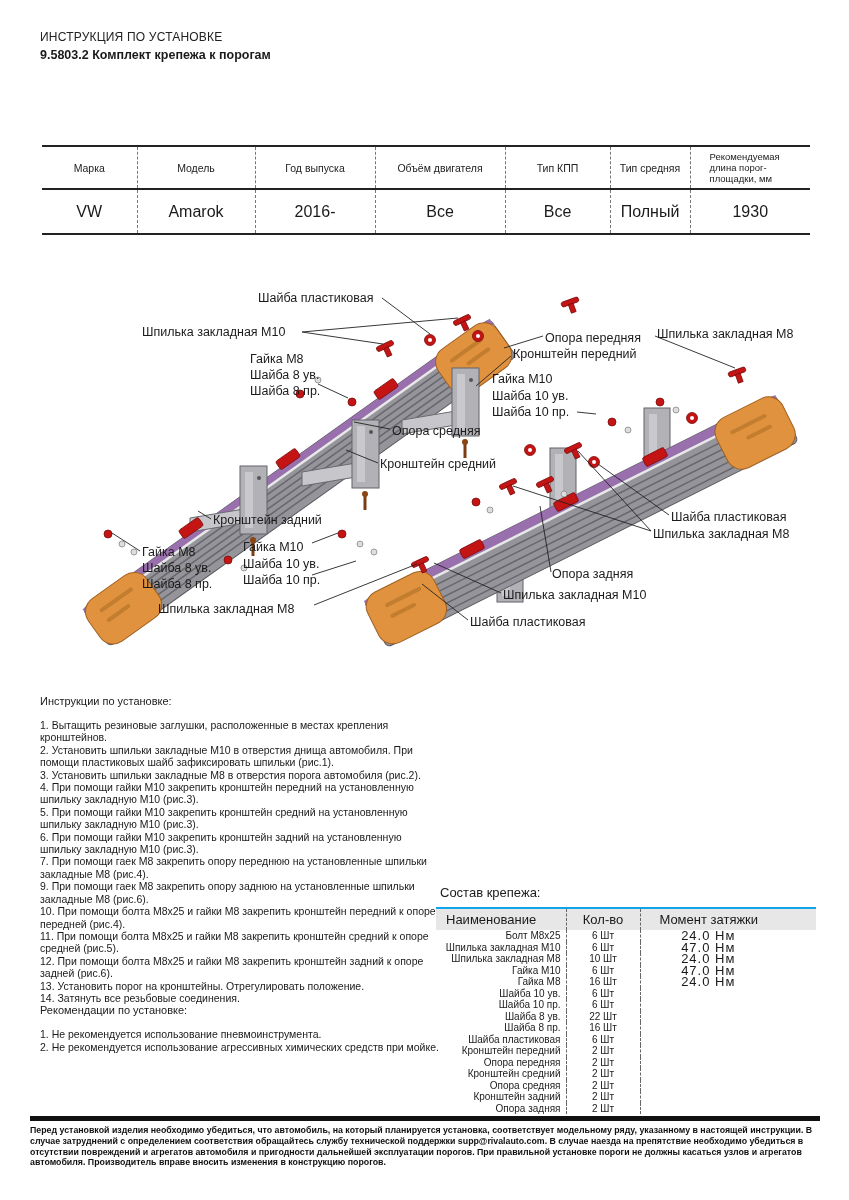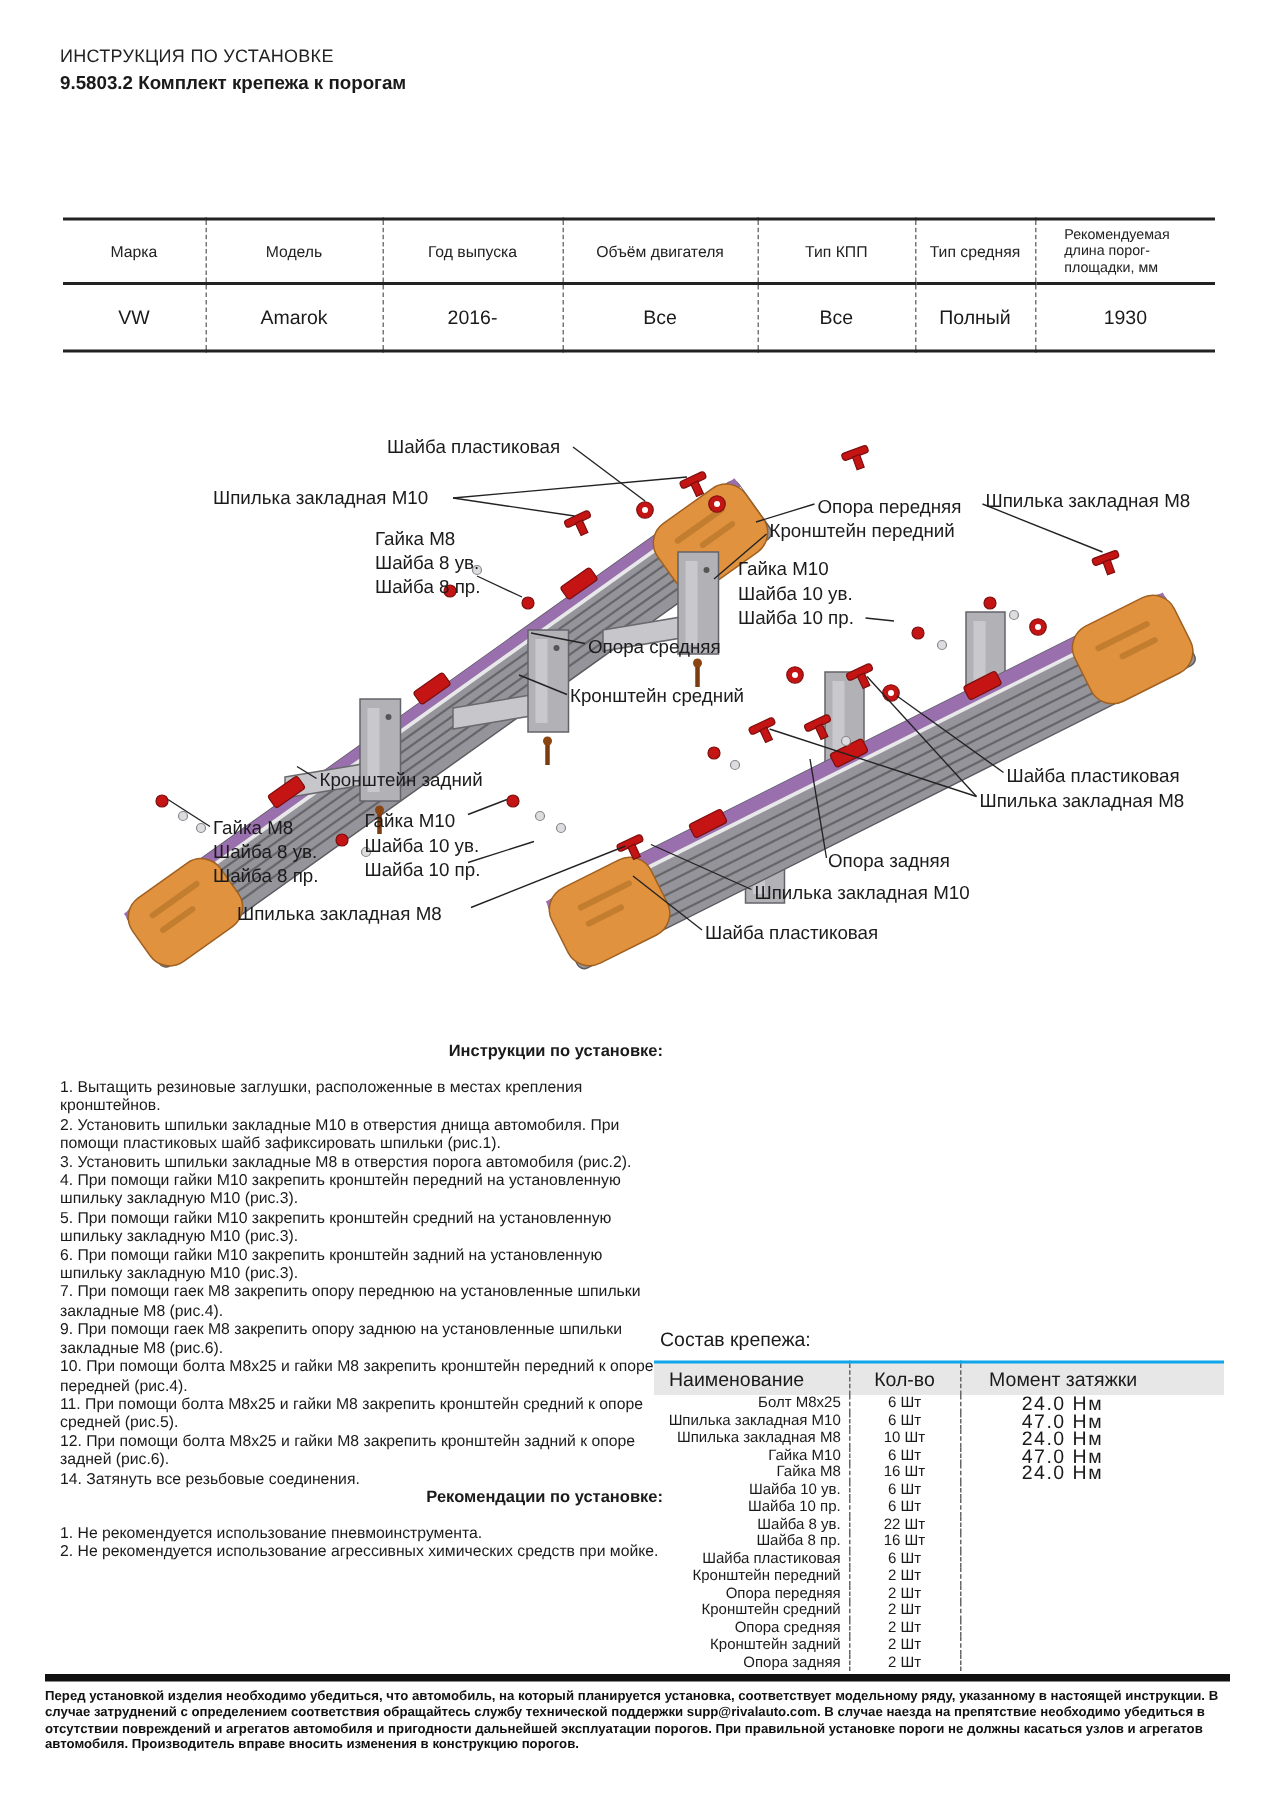--- a/index.html
+++ b/index.html
@@ -15,21 +15,21 @@
   
   #vehicle-table{position:absolute;left:42px;top:145px;width:768px;}
   #vehicle-table table{border-collapse:collapse;width:768px;
     border-top:2px solid #222;border-bottom:2px solid #222;table-layout:fixed;}
   #vehicle-table thead tr{height:43px;}
   #vehicle-table thead tr th{border-bottom:2px solid #222;}
   #vehicle-table tbody tr{height:45px;}
   #vehicle-table th,#vehicle-table td{
     text-align:center;vertical-align:middle;font-weight:normal;padding:0 2px;}
   #vehicle-table th{font-size:10.5px;color:#222;}
-  #vehicle-table td{font-size:13px;}
+  #vehicle-table td{font-size:16px;}
   #vehicle-table th + th, #vehicle-table td + td{border-left:1px dashed #777;}
   #vehicle-table th.small{font-size:9.5px;line-height:11px;text-align:left;padding-left:19px;}
 
   
   #diagram{position:absolute;left:0;top:272px;}
   #diagram text{font-size:12.5px;fill:#1b1b1b;}
   .leader{stroke:#222;stroke-width:0.9;fill:none;}
   .fast-red{fill:#c41414;stroke:#7d0e0e;stroke-width:0.8;}
   .washer-hole{fill:#ffffff;stroke:none;}
   .gray-washer{fill:#dddde0;stroke:#88888c;stroke-width:0.8;}
@@ -39,21 +39,21 @@
   .bolt{stroke:#7a3c10;stroke-width:3;}
   .bolt-head{fill:#8a4512;}
   .board-body{fill:#94949a;stroke:#5b5b60;stroke-width:1;}
   .tread{stroke:#66666b;stroke-width:1.5;}
   .rail-light{fill:#e8e8ea;}
   .cap{stroke:#a06020;stroke-width:1;}
   .cap-slot{fill:#c27d2f;}
 
   
   #instructions{position:absolute;left:40px;top:695px;width:402px;}
-  #instructions h3, #recommendations-h{font-size:11px;font-weight:bold;margin:0 0 12px 0;text-align:right;}
+  #instructions h3, #recommendations-h{font-size:11px;font-weight:normal;margin:0 0 12px 0;}
   .instr-item{font-size:10.5px;line-height:12.4px;}
   #recommendations-h{margin:11px 0 12px 0;}
 
   
   #parts{position:absolute;left:436px;top:885px;width:380px;}
   #parts h3{font-size:13px;font-weight:normal;margin:0 0 7px 4px;}
   #parts table{border-collapse:collapse;width:380px;border-top:2px solid #0ea5e9;table-layout:fixed;}
   #parts thead tr{background:#e7e7e7;height:22px;}
   #parts th{font-size:13px;font-weight:normal;}
   #parts th.h-name{text-align:left;padding-left:10px;}
@@ -337,20 +337,21 @@
   <div class="instr-item">2. Установить шпильки закладные М10 в отверстия днища автомобиля. При помощи пластиковых шайб зафиксировать шпильки (рис.1).</div>
   <div class="instr-item">3. Установить шпильки закладные М8 в отверстия порога автомобиля (рис.2).</div>
   <div class="instr-item">4. При помощи гайки М10 закрепить кронштейн передний на установленную шпильку закладную М10 (рис.3).</div>
   <div class="instr-item">5. При помощи гайки М10 закрепить кронштейн средний на установленную шпильку закладную М10 (рис.3).</div>
   <div class="instr-item">6. При помощи гайки М10 закрепить кронштейн задний на установленную шпильку закладную М10 (рис.3).</div>
   <div class="instr-item">7. При помощи гаек М8 закрепить опору переднюю на установленные шпильки закладные М8 (рис.4).</div>
   <div class="instr-item">9. При помощи гаек М8 закрепить опору заднюю на установленные шпильки закладные М8 (рис.6).</div>
   <div class="instr-item">10. При помощи болта М8х25 и гайки М8 закрепить кронштейн передний к опоре передней (рис.4).</div>
   <div class="instr-item">11. При помощи болта М8х25 и гайки М8 закрепить кронштейн средний к опоре средней (рис.5).</div>
   <div class="instr-item">12. При помощи болта М8х25 и гайки М8 закрепить кронштейн задний к опоре задней (рис.6).</div>
+  <div class="instr-item">13. Установить порог на кронштейны. Отрегулировать положение.</div>
   <div class="instr-item">14. Затянуть все резьбовые соединения.</div>
 
   <h3 id="recommendations-h">Рекомендации по установке:</h3>
   <div class="instr-item">1. Не рекомендуется использование пневмоинструмента.</div>
   <div class="instr-item">2. Не рекомендуется использование агрессивных химических средств при мойке.</div>
 </div>
 
 <div id="parts">
   <h3>Состав крепежа:</h3>
   <table>

